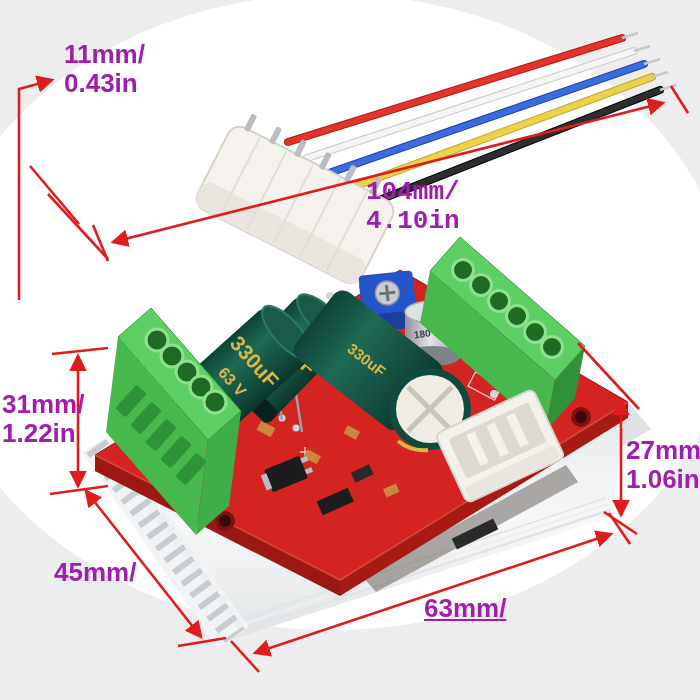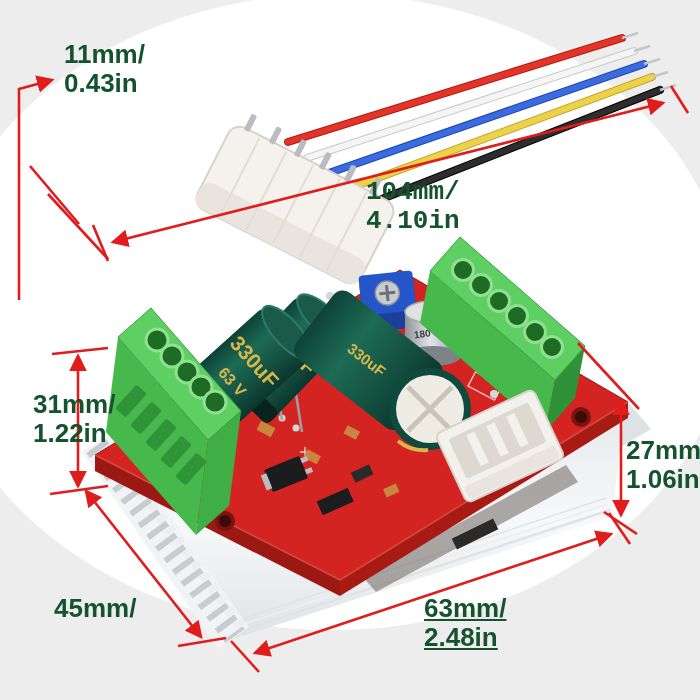--- a/index.html
+++ b/index.html
@@ -7,21 +7,21 @@
   #stage{
     position:relative;width:700px;height:700px;overflow:hidden;
     background:#ededee;
   }
   #scene-svg{position:absolute;left:0;top:0;}
   .dim-label{
     position:absolute;
     font-weight:bold;
     font-size:26px;
     line-height:1.1;
-    color:#14532d;
+    color:#a21caf;
     letter-spacing:0px;
     white-space:nowrap;
   }
   .dim-label span{display:block;}
 </style>
 </head>
 <body>
 
 <div id="stage">
 
@@ -294,29 +294,28 @@
 </svg>
 
 <div class="dim-label" style="left:64px;top:40px;">
   <span>11mm/</span>
   <span>0.43in</span>
 </div>
 <div class="dim-label" style="left:366px;top:178px;font-family:Liberation Mono, monospace;">
   <span>104mm/</span>
   <span>4.10in</span>
 </div>
-<div class="dim-label" style="left:2px;top:390px;margin-left:31px;">
+<div class="dim-label" style="left:2px;top:390px;">
   <span>31mm/</span>
   <span>1.22in</span>
 </div>
 <div class="dim-label" style="left:626px;top:436px;">
   <span>27mm/</span>
   <span>1.06in</span>
 </div>
-<div class="dim-label" style="left:54px;top:558px;margin-top:36px;">
+<div class="dim-label" style="left:54px;top:558px;">
   <span>45mm/</span>
 </div>
 <div class="dim-label" style="left:424px;top:594px;text-decoration:underline;">
   <span>63mm/</span>
-  <span>2.48in</span>
 </div>
 
 </div>
 
 </body></html>

